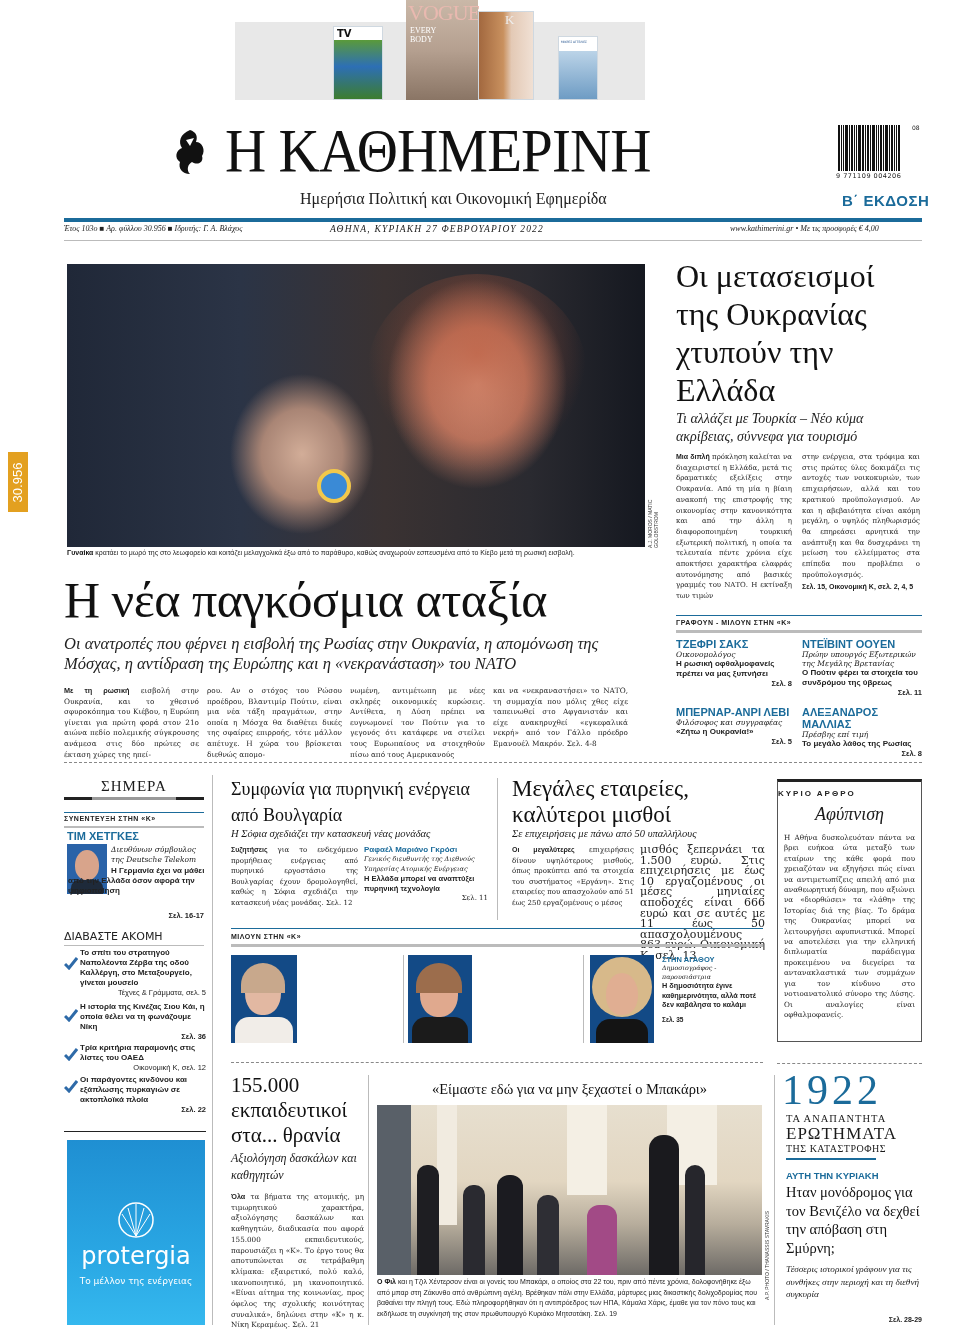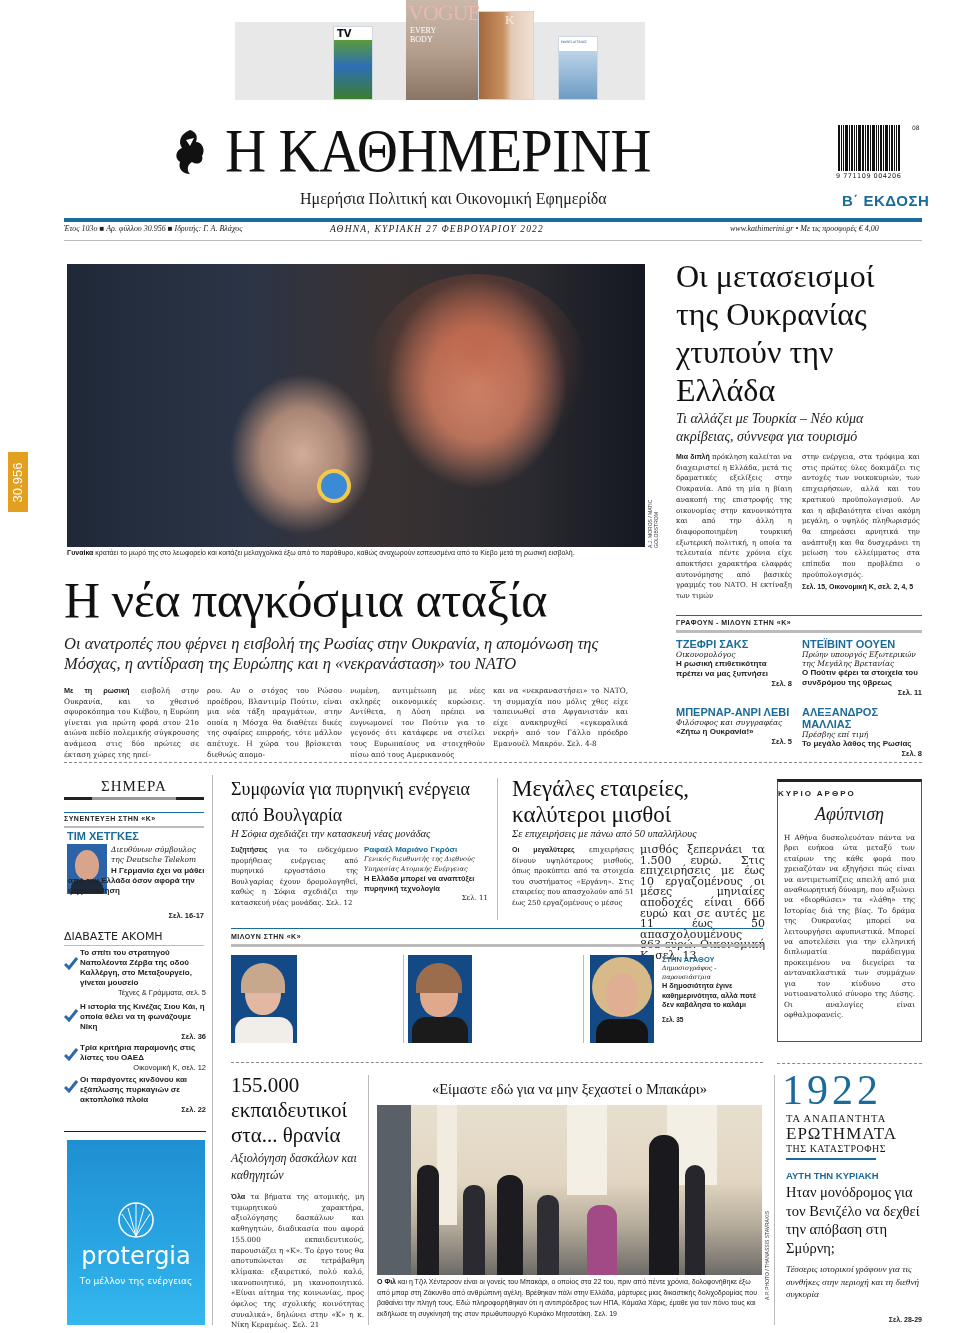--- a/index.html
+++ b/index.html
@@ -58,21 +58,21 @@
   .portrait { position: absolute; background: #134a86; overflow: hidden; }
   .portrait .face { position: absolute; border-radius: 50% 50% 45% 45%; }
   .protergia { left: 67px; top: 1140px; width: 138px; height: 185px; background: linear-gradient(180deg, #1f8fd2 0%, #29a6e3 60%, #35b8ee 100%); }
   .lead-photo { left: 377px; top: 1105px; width: 385px; height: 170px; overflow: hidden;
     background: linear-gradient(180deg, #e7dfcf 0%, #e2d6c1 45%, #b7ad9c 70%, #6d6a66 100%); }
 </style>
 </head>
 <body>
 
 <div class="abs mag-strip"></div>
-<div class="abs mag" style="left:333px;top:26px;width:40px;height:74px;background:linear-gradient(180deg,#fff 0 18%,#5a9a3a 18%,#2d6fb5 55%,#3d7d2e 100%);">
+<div class="abs mag" style="left:333px;top:26px;width:50px;height:74px;background:linear-gradient(180deg,#fff 0 18%,#5a9a3a 18%,#2d6fb5 55%,#3d7d2e 100%);">
   <span class="abs sans" style="left:3px;top:1px;font-size:10px;font-weight:bold;color:#111;">TV</span>
 </div>
 <div class="abs mag" style="left:406px;top:0;width:72px;height:100px;background:linear-gradient(180deg,#cab8a8 0%,#b5a090 50%,#8a7565 100%);border:none;">
   <span class="abs serif" style="left:2px;top:0;font-size:22px;color:#e9b9b0;letter-spacing:-1px;">VOGUE</span>
   <span class="abs serif" style="left:4px;top:26px;width:30px;font-size:8px;line-height:9px;color:#fff;">EVERY BODY</span>
 </div>
 <div class="abs mag" style="left:478px;top:11px;width:56px;height:89px;background:linear-gradient(90deg,#a2683f 0%,#c9915f 45%,#e3c9b5 60%,#f0e0d4 100%);">
   <span class="abs serif" style="left:26px;top:0;font-size:13px;color:#eee;">K</span>
 </div>
 <div class="abs mag" style="left:558px;top:36px;width:40px;height:64px;background:linear-gradient(180deg,#fff 0 22%,#bcd4e8 22%,#6e9cc4 100%);">
@@ -154,21 +154,21 @@
 <div class="abs bodytext" style="left:802px;top:452px;width:118px;font-size:7px;line-height:10.7px;">στην ενέργεια, στα τρόφιμα και στις πρώτες ύλες δοκιμάζει τις αντοχές των νοικοκυριών, των επιχειρήσεων, αλλά και του κρατικού προϋπολογισμού. Αν και η αβεβαιότητα είναι ακόμη μεγάλη, ο υψηλός πληθωρισμός θα επηρεάσει αρνητικά την ανάπτυξη και θα δυσχεράνει τη μείωση του ελλείμματος στα επίπεδα που προβλέπει ο προϋπολογισμός.</div>
 <div class="abs cond" style="left:802px;top:583px;font-size:7px;font-weight:bold;">Σελ. 15, Οικονομική Κ, σελ. 2, 4, 5</div>
 
 <div class="abs rule-blue" style="left:676px;top:615px;width:246px;height:1px;"></div>
 <div class="abs kicker" style="left:676px;top:619px;font-size:7px;">ΓΡΑΦΟΥΝ - ΜΙΛΟΥΝ ΣΤΗΝ «Κ»</div>
 <div class="abs rule-grey" style="left:676px;top:630px;width:246px;height:3px;"></div>
 
 <div class="abs" style="left:676px;top:638px;width:116px;">
   <div class="opinion-name">ΤΖΕΦΡΙ ΣΑΚΣ</div>
   <div class="opinion-role">Οικονομολόγος</div>
-  <div class="opinion-title">Η ρωσική επιθετικότητα πρέπει να μας ξυπνήσει</div>
+  <div class="opinion-title">Η ρωσική οφθαλμοφανείς πρέπει να μας ξυπνήσει</div>
   <div class="pageref">Σελ. 8</div>
 </div>
 <div class="abs" style="left:802px;top:638px;width:120px;">
   <div class="opinion-name">ΝΤΕΪΒΙΝΤ ΟΟΥΕΝ</div>
   <div class="opinion-role">Πρώην υπουργός Εξωτερικών της Μεγάλης Βρετανίας</div>
   <div class="opinion-title">Ο Πούτιν φέρει τα στοιχεία του συνδρόμου της ύβρεως</div>
   <div class="pageref">Σελ. 11</div>
 </div>
 <div class="abs" style="left:676px;top:706px;width:116px;">
   <div class="opinion-name">ΜΠΕΡΝΑΡ-ΑΝΡΙ ΛΕΒΙ</div>

